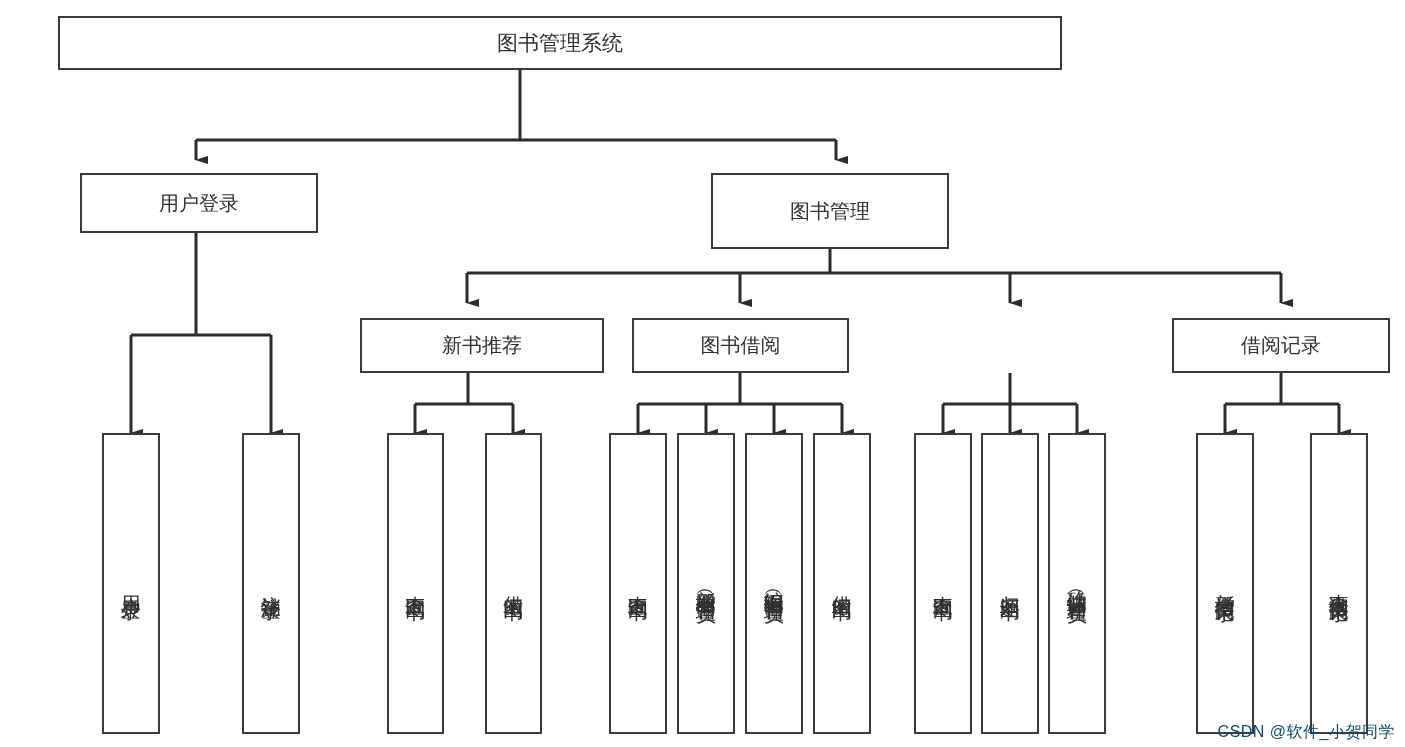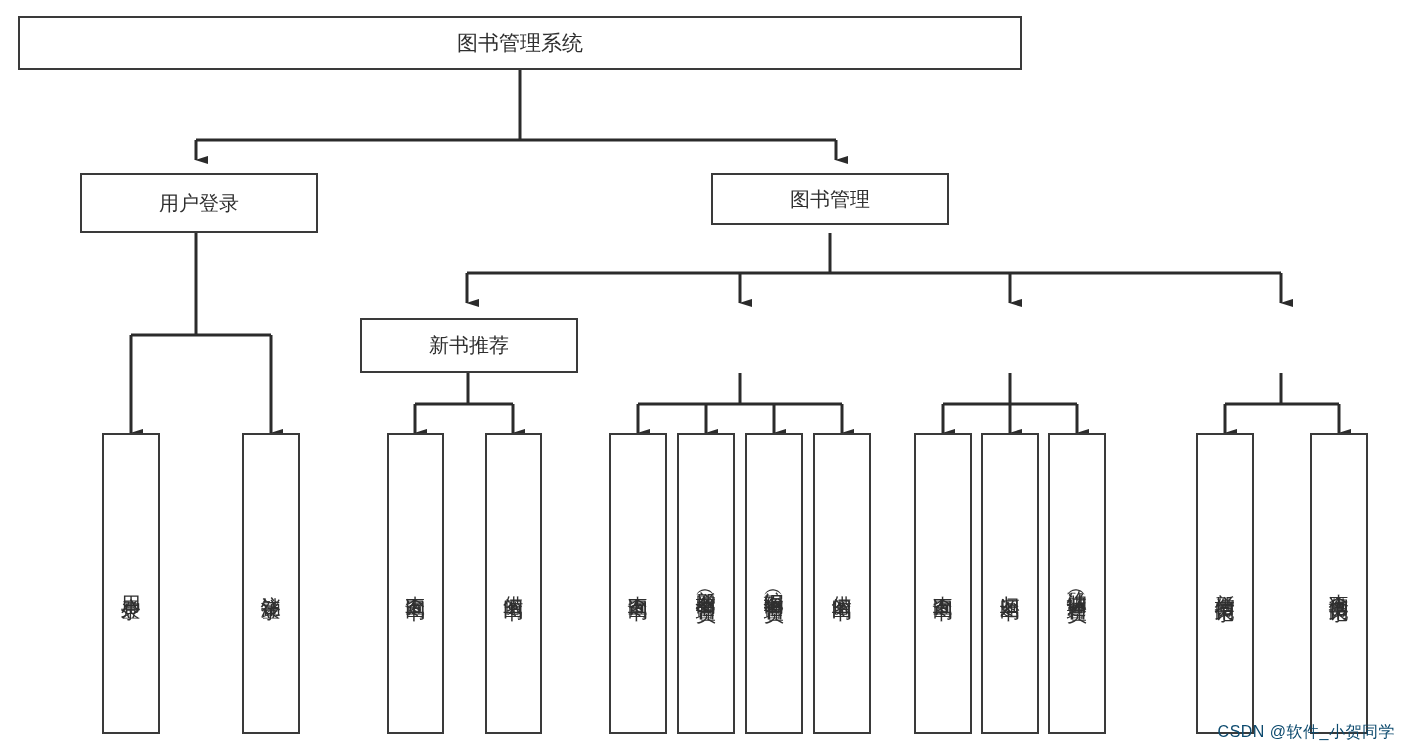--- a/index.html
+++ b/index.html
@@ -24,21 +24,21 @@
     box-sizing:border-box;
     background:#ffffff;
     border:2px solid #3a3a3a;
     display:flex;
     align-items:center;
     justify-content:center;
     color:#2f2f2f;
     line-height:1.12;
     text-align:center;
   }
-  .node.root{ font-size:21px; }
+  .node.root{ font-size:21px;margin-left:40px; }
   .node.lvl2{ font-size:20px; }
   .node.lvl3{ font-size:20px; }
   .node.leaf{
     font-size:20px;
     writing-mode:vertical-rl;
     text-orientation:upright;
     letter-spacing:2px;
     padding:10px 0;
     align-items:center;
     justify-content:center;
@@ -116,26 +116,32 @@
     </g>
   </svg>
 
   <div class="node root" style="left:18px;top:16px;width:1004px;height:54px;">
     <span>图书管理系统</span>
   </div>
 
   <div class="node lvl2" style="left:80px;top:173px;width:238px;height:60px;">
     <span>用户登录</span>
   </div>
-  <div class="node lvl2" style="left:711px;top:173px;width:238px;height:52px;justify-content:center;">
+  <div class="node lvl2" style="left:711px;top:173px;width:238px;height:76px;justify-content:center;">
     <span>图书管理</span>
   </div>
 
-  <div class="node lvl3" style="left:360px;top:318px;width:218px;height:55px;">
+  <div class="node lvl3" style="left:360px;top:318px;width:244px;height:55px;">
     <span>新书推荐</span>
+  </div>
+  <div class="node lvl3" style="left:632px;top:318px;width:217px;height:55px;">
+    <span>图书借阅</span>
+  </div>
+  <div class="node lvl3" style="left:1172px;top:318px;width:218px;height:55px;">
+    <span>借阅记录</span>
   </div>
 
   <div class="node leaf" style="left:102px;top:433px;width:58px;height:301px;">
     <span class="vtext">用户登录</span>
   </div>
   <div class="node leaf" style="left:242px;top:433px;width:58px;height:301px;">
     <span class="vtext">注销登录</span>
   </div>
 
   <div class="node leaf" style="left:387px;top:433px;width:57px;height:301px;">

